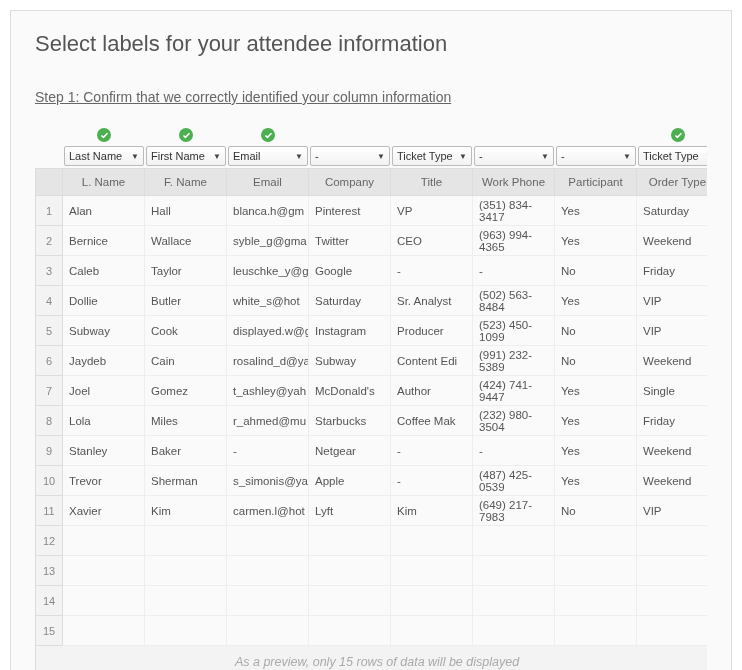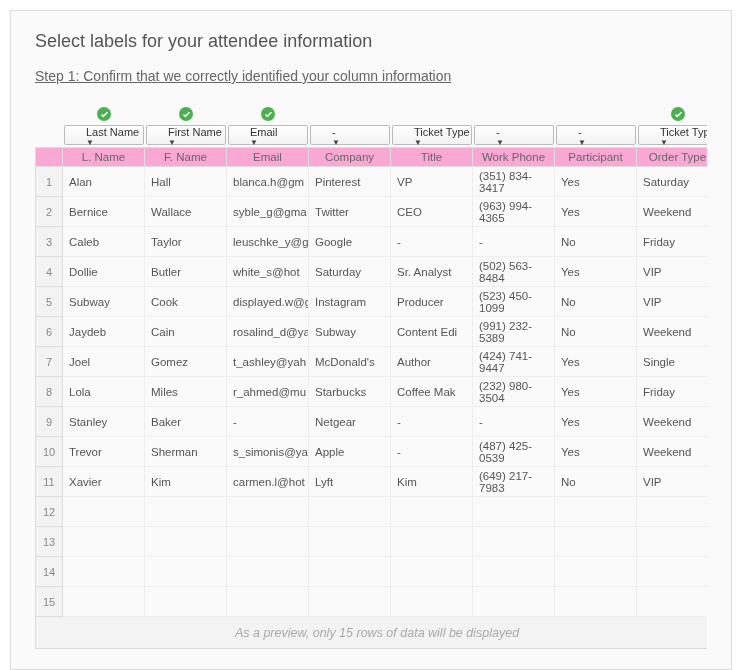--- a/index.html
+++ b/index.html
@@ -1,31 +1,31 @@
 <!DOCTYPE html>
 <html><head>
 <meta charset="utf-8">
 <style>
 * { box-sizing: border-box; margin: 0; padding: 0; }
 body { font-family: "Helvetica Neue", Helvetica, Arial, sans-serif; background: #fff; padding: 10px; }
 .panel { border: 1px solid #ddd; background: #fafafa; padding: 20px 24px; width: 722px; }
-.title { font-size: 18px; color: #555; font-weight: 500; margin-bottom: 14px; }
+.title { font-size: 22px; color: #555; font-weight: 500; margin-bottom: 30px; }
 .step { font-size: 14px; color: #666; line-height: 1.5; text-decoration: underline; }
 .steps { margin-bottom: 18px; }
 .scroll-wrap { overflow-x: auto; }
 .grid { display: grid; grid-template-columns: 28px repeat(8, 82px); font-size: 11.5px; color: #555; }
 .check-row, .sel-row, .hdr-row, .data-row, .foot-row { display: contents; }
 .cell { padding: 0; overflow: hidden; white-space: nowrap; }
 .check-cell { height: 18px; display:flex; align-items:center; justify-content:center; }
 .check-icon { width:14px; height:14px; border-radius:50%; background:#4caf50; display:flex; align-items:center; justify-content:center; }
 .check-icon svg { width:9px; height:9px; }
 .sel-cell { height: 24px; display:flex; align-items:center; justify-content:center; padding: 2px 1px; }
-.selbox { width: 100%; height: 20px; border: 1px solid #bbb; border-radius:2px; background: linear-gradient(#fff,#f2f2f2); display:flex; justify-content:space-between; padding: 0 21px; font-size: 11px; color:#333; cursor:pointer;flex-direction:column; }
+.selbox { width: 100%; height: 20px; border: 1px solid #bbb; border-radius:2px; background: linear-gradient(#fff,#f2f2f2); display:flex; align-items:center; justify-content:space-between; padding: 0 4px; font-size: 11px; color:#333; cursor:pointer; }
 .selbox .caret { font-size: 8px; color:#444; }
-.hdr-cell { background:#f9a8d4; border:1px solid #ddd; border-left:none; height:20px; display:flex; align-items:center; justify-content:center; font-size:11.5px; color:#666; }
+.hdr-cell { background:#e5e5e5; border:1px solid #ddd; border-left:none; height:28px; display:flex; align-items:center; justify-content:center; font-size:11.5px; color:#666; }
 .hdr-cell:first-child { border-left:1px solid #ddd; }
 .num-cell { background:#f3f3f3; border:1px solid #ddd; border-top:none; height:30px; display:flex; align-items:center; justify-content:center; color:#888; font-size:11px; }
 .data-cell { border-bottom:1px solid #eee; border-right:1px solid #eee; height:30px; display:flex; align-items:center; padding:0 6px; color:#555; font-size:11.5px; overflow:hidden; text-overflow:clip; }
 .data-cell:last-child { border-right:6px solid #4d7c0f; }
 .footer-cell { grid-column: 1 / -1; background:#f3f3f3; border:1px solid #ddd; border-top:none; height:32px; display:flex; align-items:center; justify-content:center; color:#aaa; font-size:12.5px; font-style:italic; }
 </style>
 </head>
 <body>
 
 <div class="panel">

